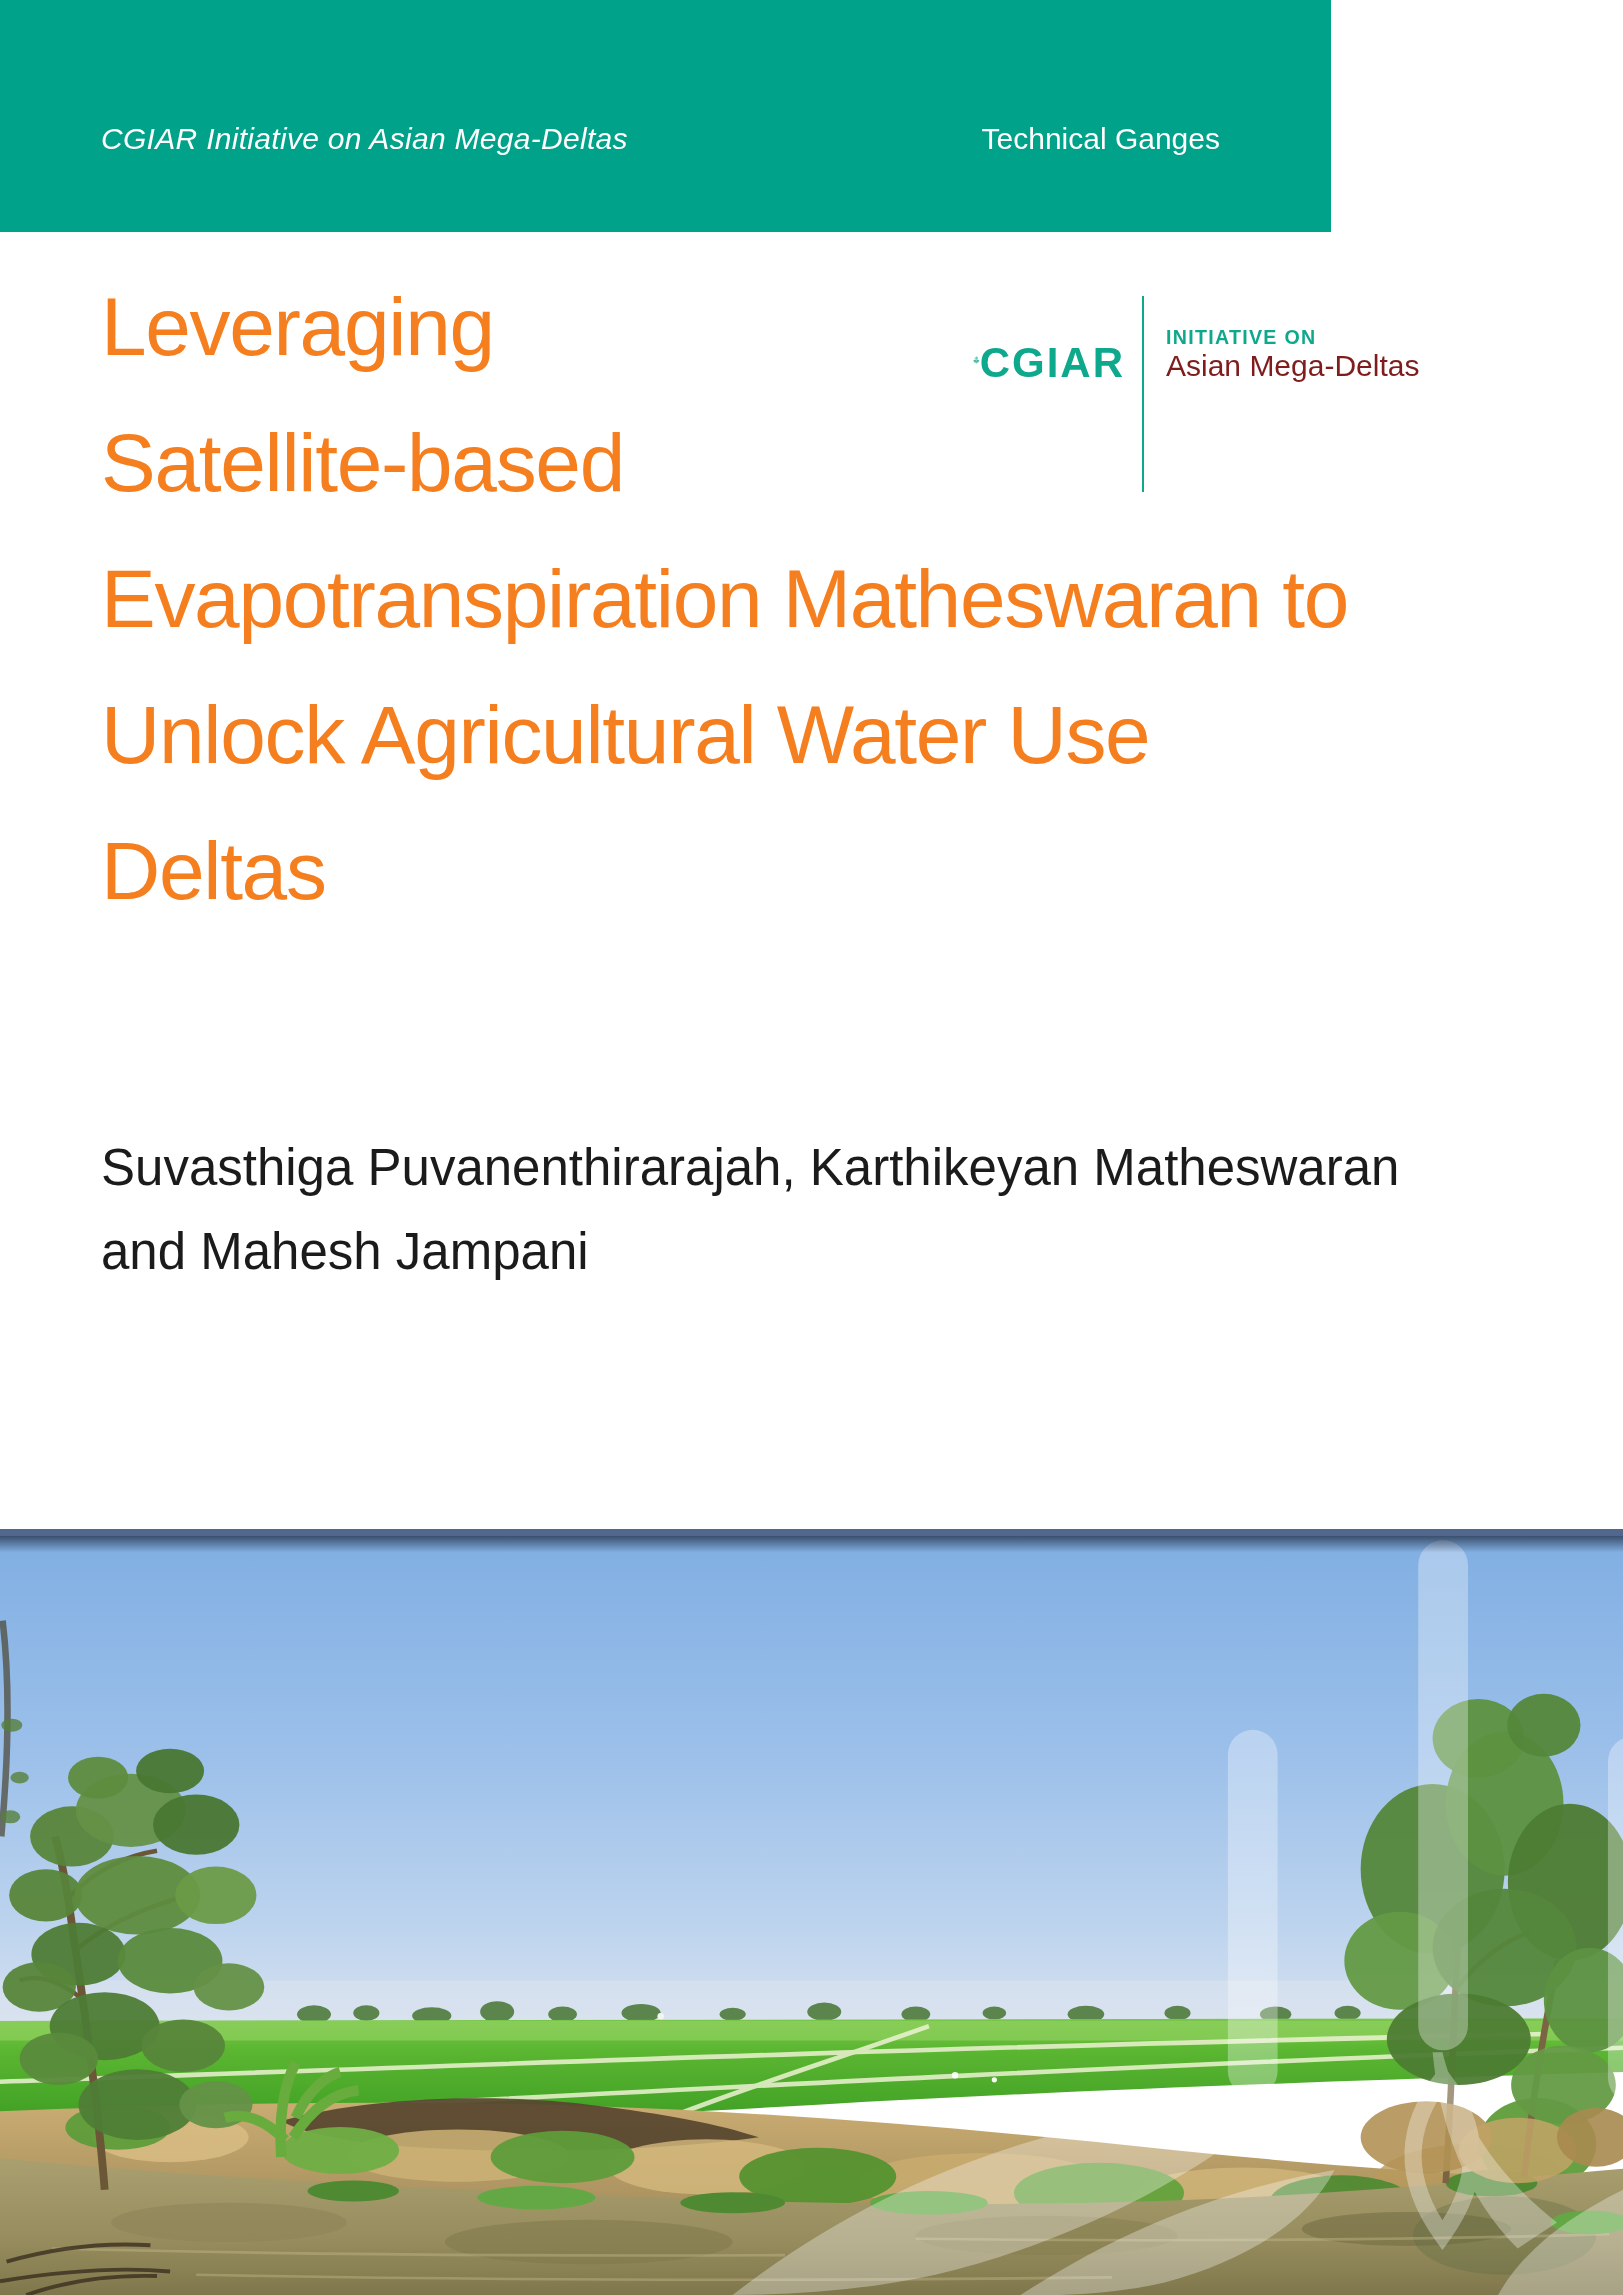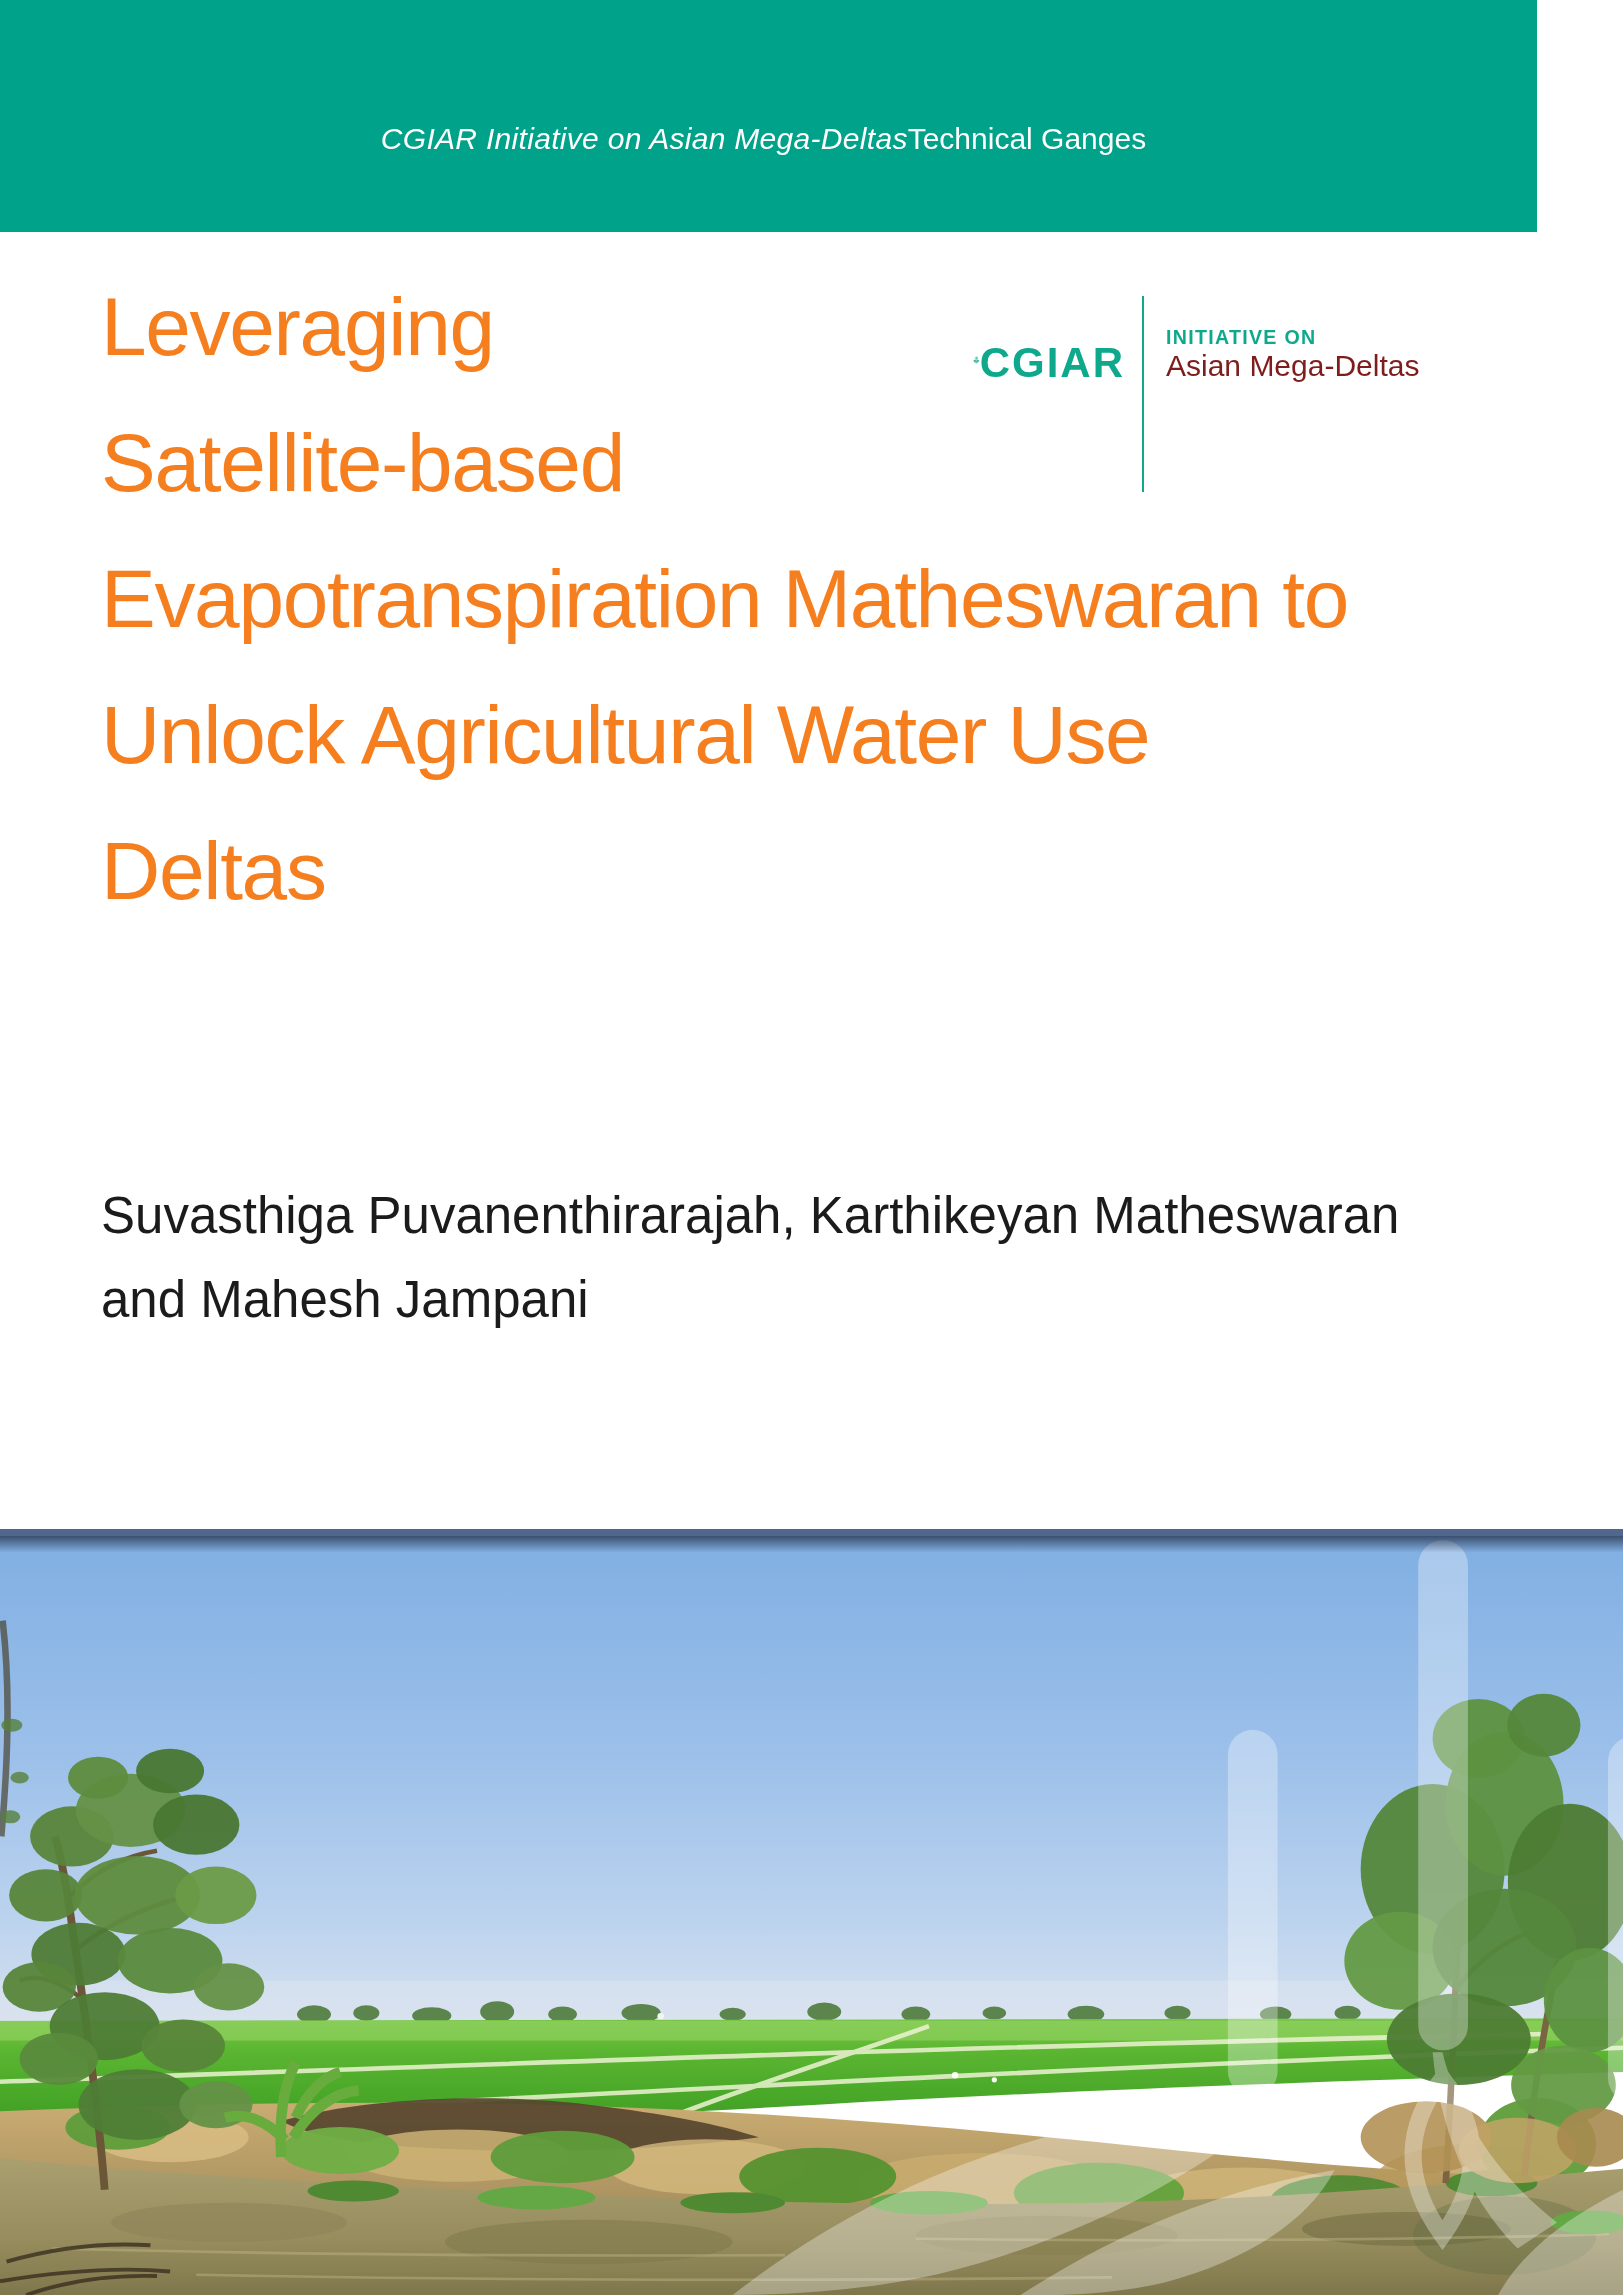--- a/index.html
+++ b/index.html
@@ -2,23 +2,23 @@
 <html style="font-size:10.5px"><head>
 <meta charset="utf-8">
 <style>
   html,body{margin:0;padding:0;background:#e8e8e8;}
   .page{
     position:relative;width:1623px;height:2295px;background:#ffffff;
     overflow:hidden;font-family:"Liberation Sans",sans-serif;
   }
   
   .band{
-    position:absolute;left:0;top:0;width:1537px;height:232px;
+    position:absolute;left:0;top:0;width:1331px;height:232px;
     background:#00A289;box-sizing:border-box;
-    display:flex;justify-content:center;align-items:center;
+    display:flex;justify-content:space-between;align-items:center;
     padding:46px 111px 0 101px;color:#ffffff;
   }
   .band-left{font-size:30px;font-style:italic;letter-spacing:0.3px;}
   .band-right{font-size:30px;}
   
   .logo{
     position:absolute;left:973px;top:296px;display:flex;align-items:flex-start;
     color:#0EA88C;
   }
   .logo-icon-col{width:152px;display:flex;flex-direction:row;align-items:center;}
@@ -30,21 +30,21 @@
   .logo-main{font-size:30px;margin-top:0;color:#7f1d1d;white-space:nowrap;}
   
   .title{
     position:absolute;left:101px;top:259px;margin:0;
     font-size:82px;line-height:136px;font-weight:400;letter-spacing:-1.3px;
     color:#F57E1F;
   }
   .title span{display:block;white-space:nowrap;}
   
   .authors{
-    position:absolute;left:101px;top:1174px;
+    position:absolute;left:101px;top:1126px;
     font-size:51px;line-height:84px;color:#1b1b1b;
   }
   .authors div{white-space:nowrap;}
   .pub-date{
     position:absolute;left:101px;top:1432px;
     font-size:43px;line-height:59px;color:#1b1b1b;
   }
   
   .photo{
     position:absolute;left:0;top:1529px;width:1623px;height:766px;margin:0;

